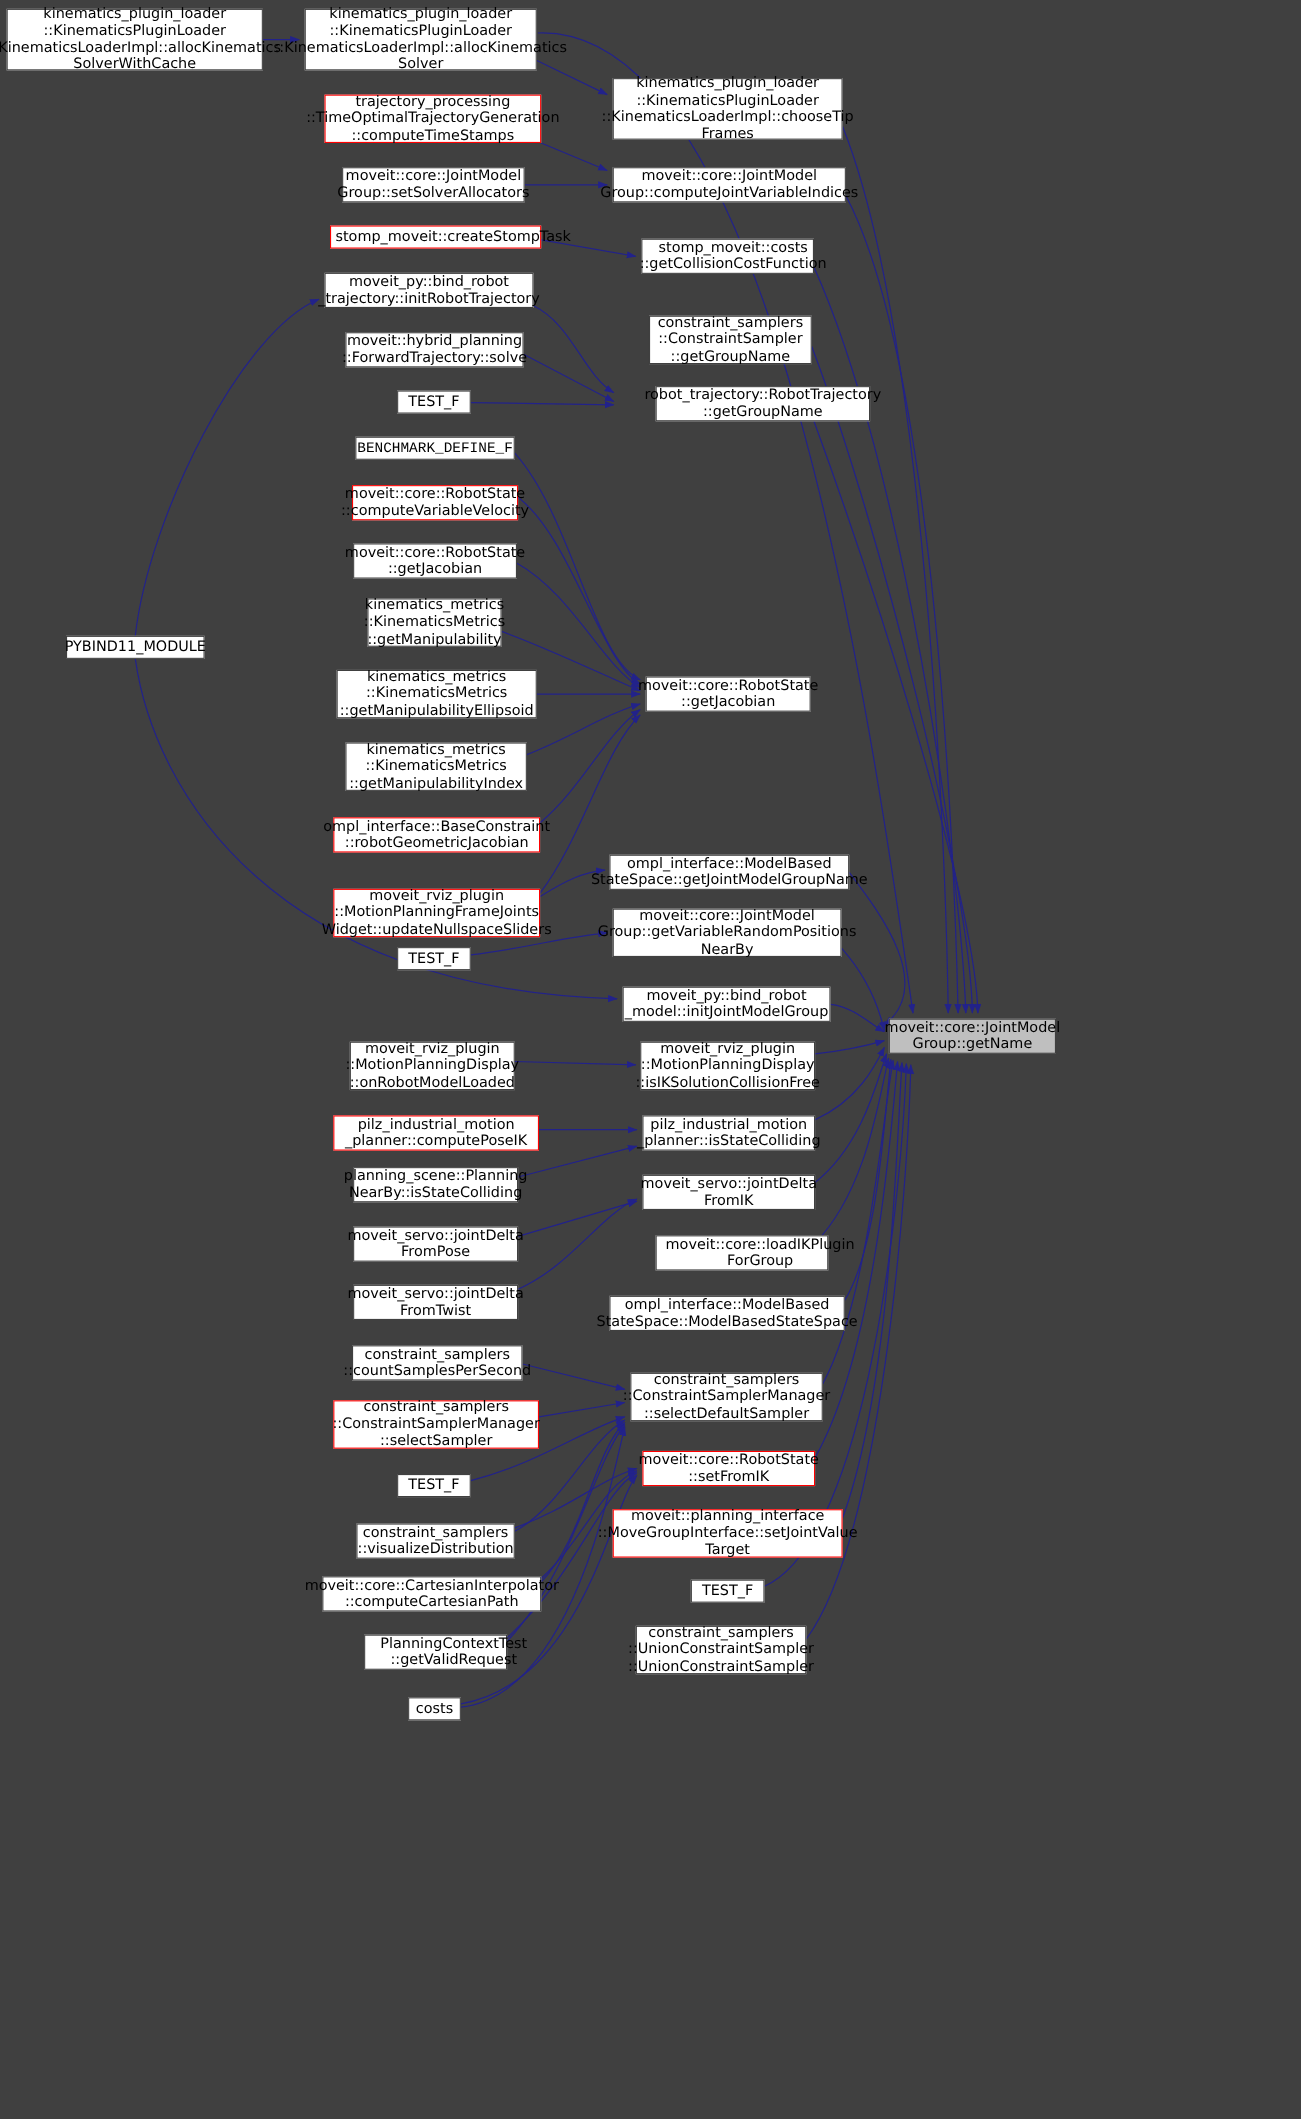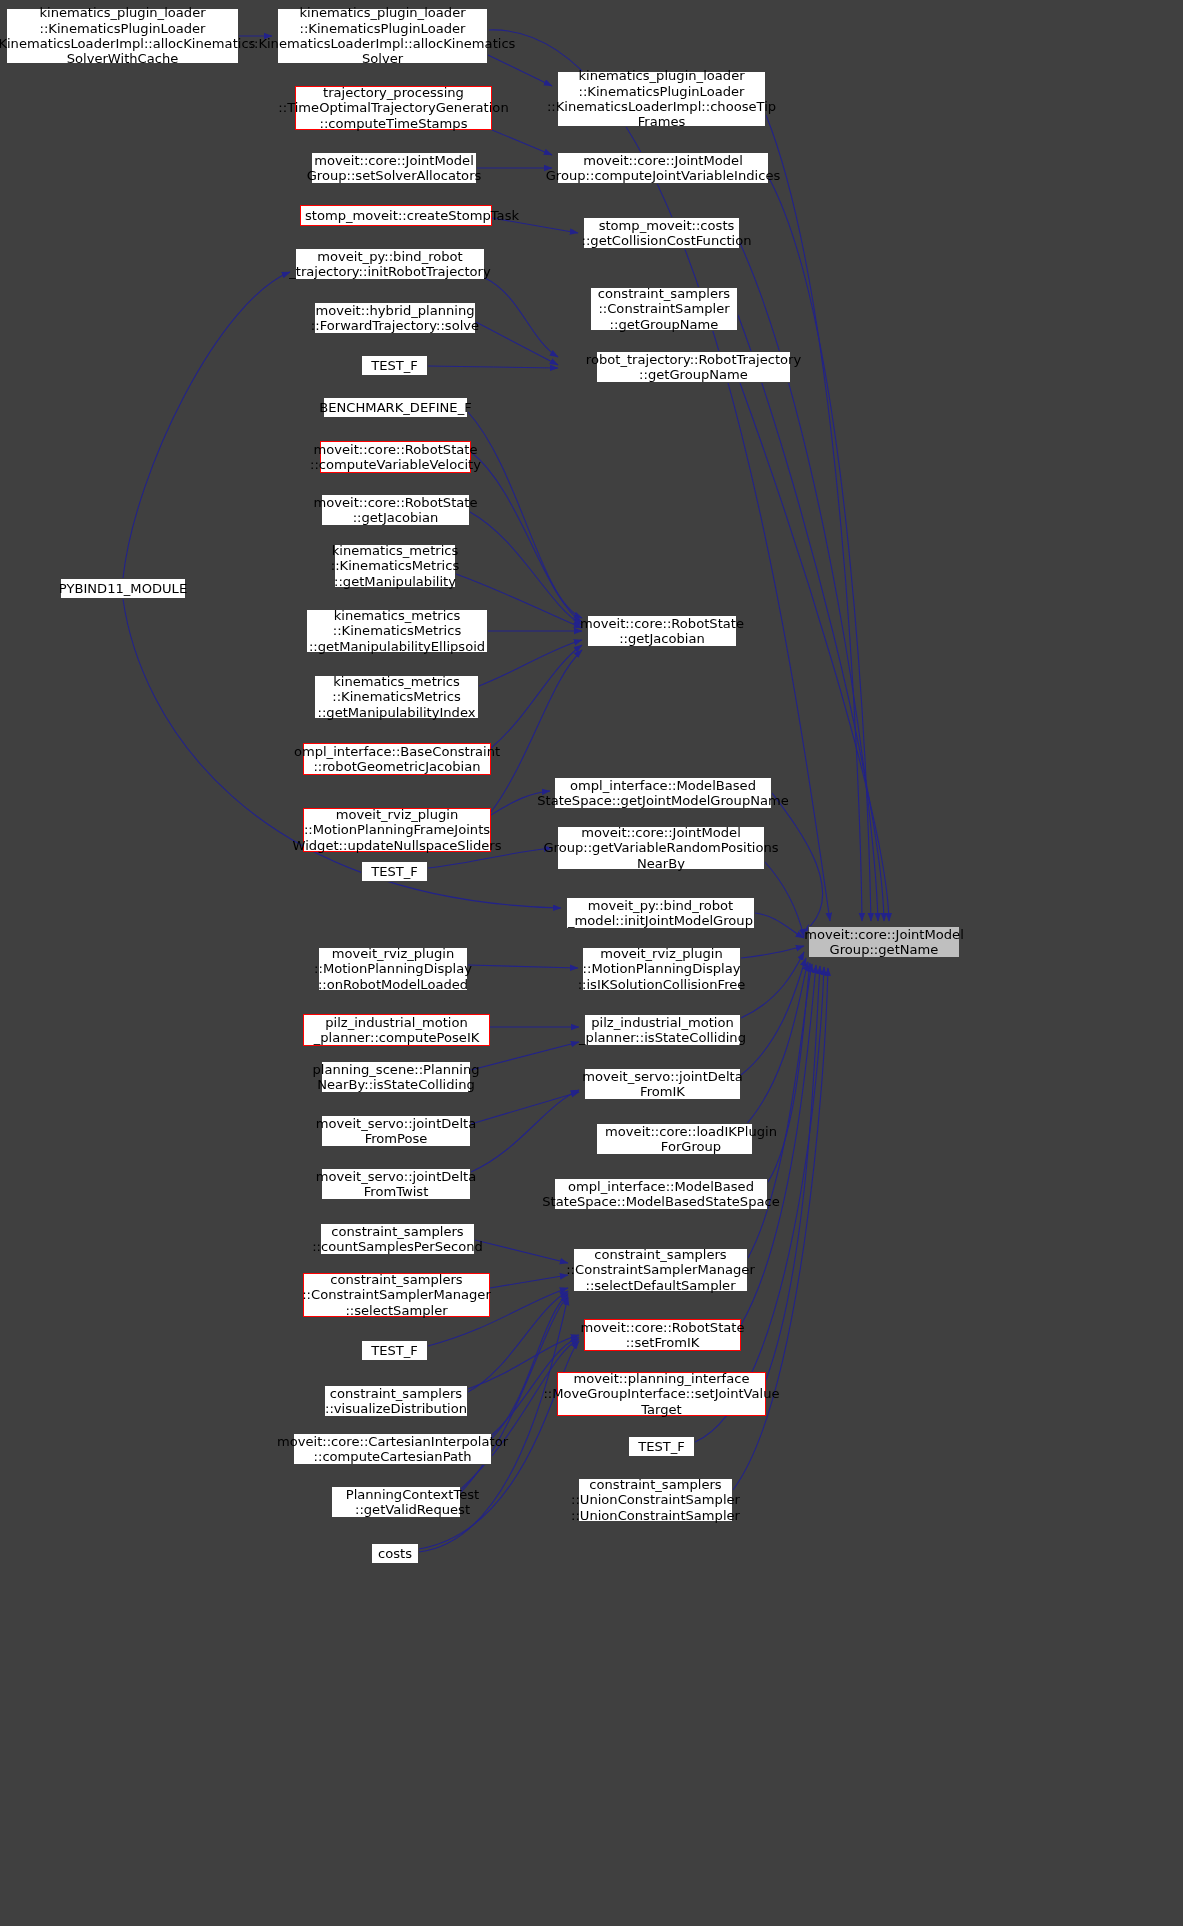--- a/index.html
+++ b/index.html
@@ -142,21 +142,21 @@
     <div class="node" style="left: 295px; top: 248px; width: 190px; height: 32px;">moveit_py::bind_robot
 _trajectory::initRobotTrajectory</div>
     <div class="node" style="left: 590px; top: 287px; width: 148px; height: 44px;">constraint_samplers
 ::ConstraintSampler
 ::getGroupName</div>
     <div class="node" style="left: 314px; top: 302px; width: 162px; height: 32px;">moveit::hybrid_planning
 ::ForwardTrajectory::solve</div>
     <div class="node" style="left: 361px; top: 355px; width: 67px; height: 21px;">TEST_F</div>
     <div class="node" style="left: 563px; top: 351px; width: 195px; height: 32px; margin-left: 33px;">robot_trajectory::RobotTrajectory
 ::getGroupName</div>
-    <div class="node" style="left: 323px; top: 397px; width: 145px; height: 21px;">BENCHMARK_DEFINE_F</div>
+    <div class="node" style="left: 323px; top: 397px; width: 145px; height: 21px; font-family: Liberation Mono, monospace;">BENCHMARK_DEFINE_F</div>
     <div class="node red" style="left: 320px; top: 441px; width: 151px; height: 32px;">moveit::core::RobotState
 ::computeVariableVelocity</div>
     <div class="node" style="left: 321px; top: 494px; width: 149px; height: 32px;">moveit::core::RobotState
 ::getJacobian</div>
     <div class="node" style="left: 334px; top: 544px; width: 122px; height: 44px;">kinematics_metrics
 ::KinematicsMetrics
 ::getManipulability</div>
     <div class="node" style="left: 306px; top: 609px; width: 182px; height: 44px;">kinematics_metrics
 ::KinematicsMetrics
 ::getManipulabilityEllipsoid</div>

